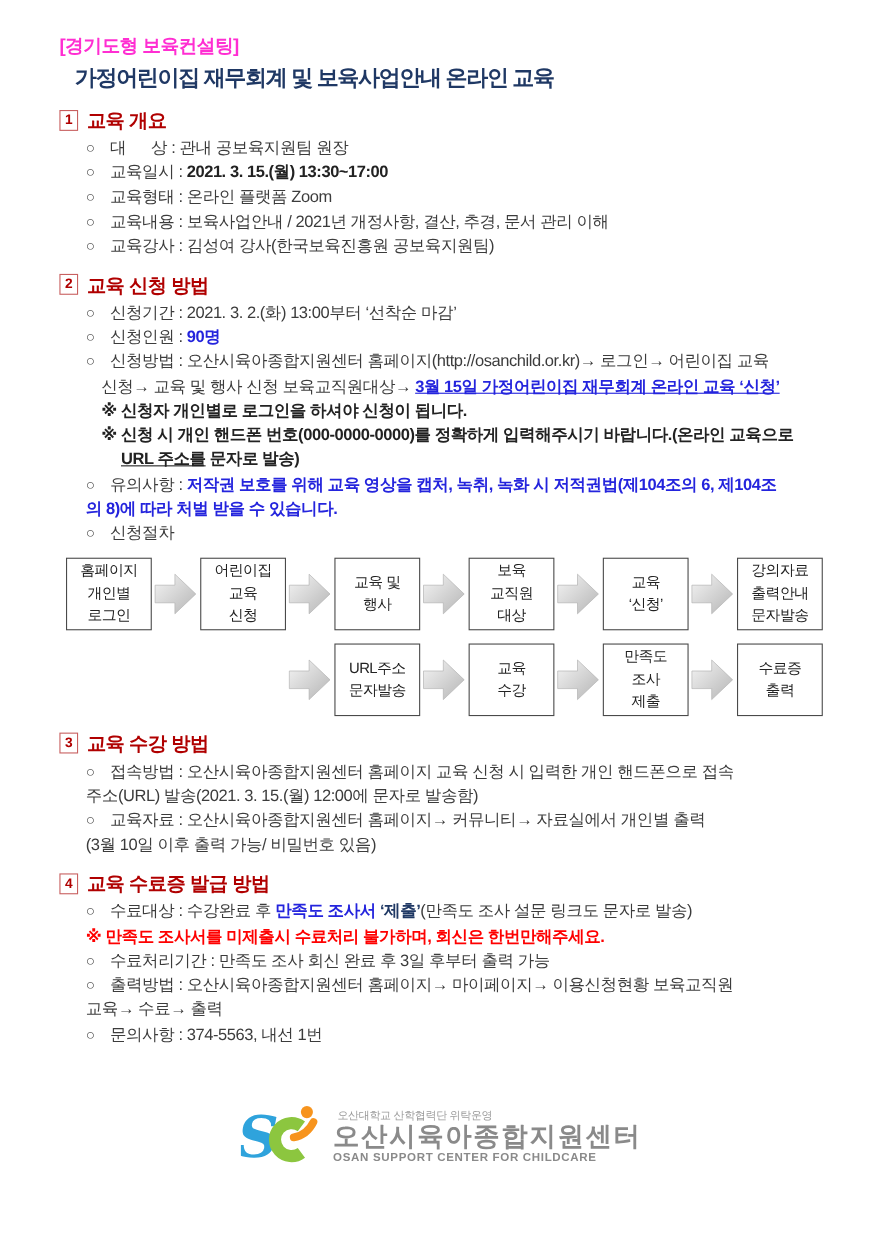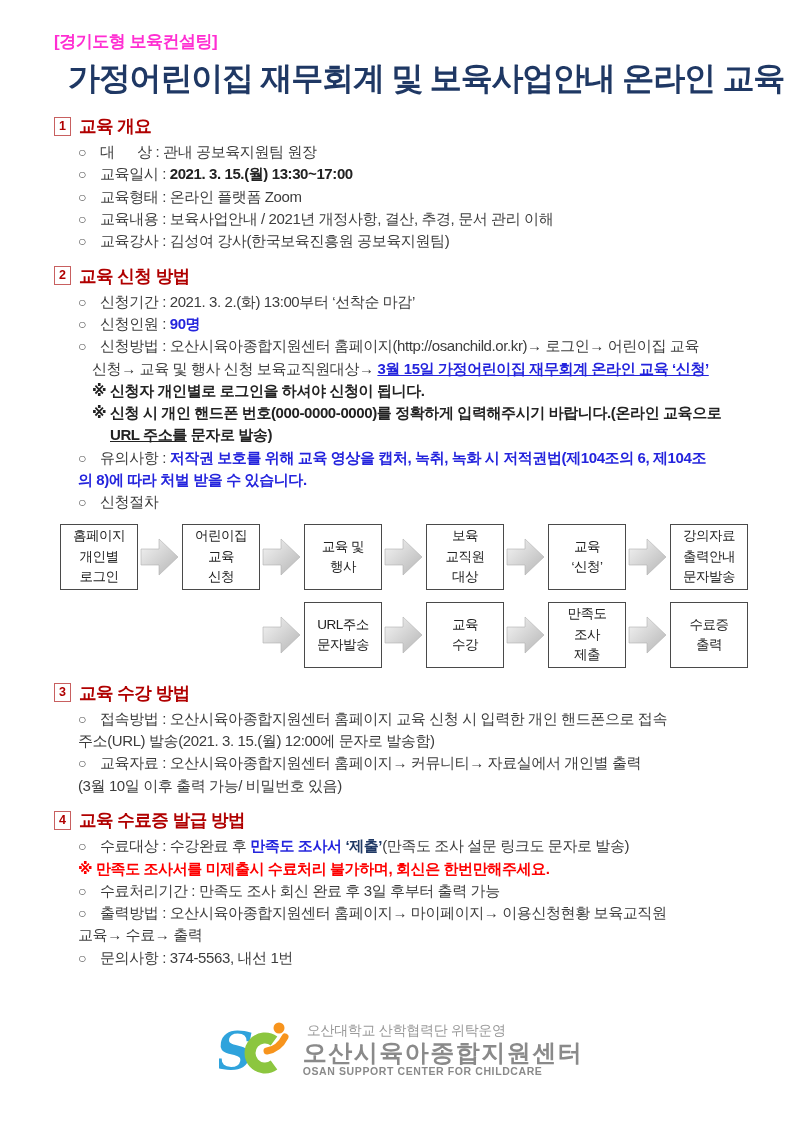--- a/index.html
+++ b/index.html
@@ -1,21 +1,21 @@
 <!DOCTYPE html>
 <html><head>
 <meta charset="utf-8">
 <style>
   html,body{margin:0;padding:0;background:#ffffff;}
   .page{position:relative;width:800px;height:1092px;background:#ffffff;overflow:hidden;
         font-family:"Liberation Sans","DejaVu Sans",sans-serif;color:#3c3c3c;border-radius:32px;}
   .content{padding:30px 52px 0 54px;}
 
   .hdr-tag{font-size:17px;font-weight:bold;color:#ff2ed2;letter-spacing:-0.5px;margin-bottom:4px;}
-  .hdr-title{margin:2px 0 10px 14px;font-size:32px;font-weight:bold;color:#1f3864;letter-spacing:-1.2px;white-space:nowrap;}
+  .hdr-title{margin:2px 0 10px 14px;font-size:20px;font-weight:bold;color:#1f3864;letter-spacing:-1.2px;white-space:nowrap;}
 
   section{margin-top:13px;}
   .sec-head{display:flex;align-items:center;margin-bottom:5px;}
   .numbox{display:inline-block;width:15px;height:17px;line-height:17px;text-align:center;
           border:1.5px solid #c86060;color:#b00000;font-size:12.5px;font-weight:bold;margin-right:8px;}
   .sec-title{font-size:17.5px;font-weight:bold;color:#b00000;letter-spacing:-0.5px;}
 
   .lines{padding-left:24px;}
   .line{margin:3.5px 0;font-size:15px;letter-spacing:-0.4px;white-space:pre-wrap;line-height:1.25;}
   .marker{display:inline-block;width:22px;color:#555;font-size:14px;}
@@ -35,21 +35,21 @@
   .flow{margin:8px 0 4px 30px;}
   .flow-row{display:flex;align-items:center;margin-top:12px;justify-content:flex-end;}
   .fbox{width:76px;min-height:64px;border:1px solid #4a4a4a;background:#fff;color:#222;
         display:flex;flex-direction:column;justify-content:center;align-items:center;
         font-size:13.5px;letter-spacing:-0.5px;line-height:1.5;text-align:center;flex-shrink:0;}
   .arr{flex-shrink:0;margin:0 2px;}
 
   .footer{margin-top:52px;display:flex;justify-content:center;align-items:center;}
   .f-mark{margin-right:10px;}
   .f-text{display:flex;flex-direction:column;}
-  .f-small{font-size:14px;color:#9a9a9a;letter-spacing:-0.3px;margin-left:4px;}
+  .f-small{font-size:10px;color:#9a9a9a;letter-spacing:-0.3px;margin-left:4px;}
   .f-name{font-size:24px;font-weight:bold;color:#8a8a8a;letter-spacing:1.5px;line-height:1.05;}
   .f-eng{font-size:10.5px;font-weight:bold;color:#8a8a8a;letter-spacing:0.6px;}
 </style>
 </head>
 <body>
 
 <div class="page">
   <div class="content">
     <div class="hdr-tag">[경기도형 보육컨설팅]</div>
     <h1 class="hdr-title">가정어린이집 재무회계 및 보육사업안내 온라인 교육</h1>

